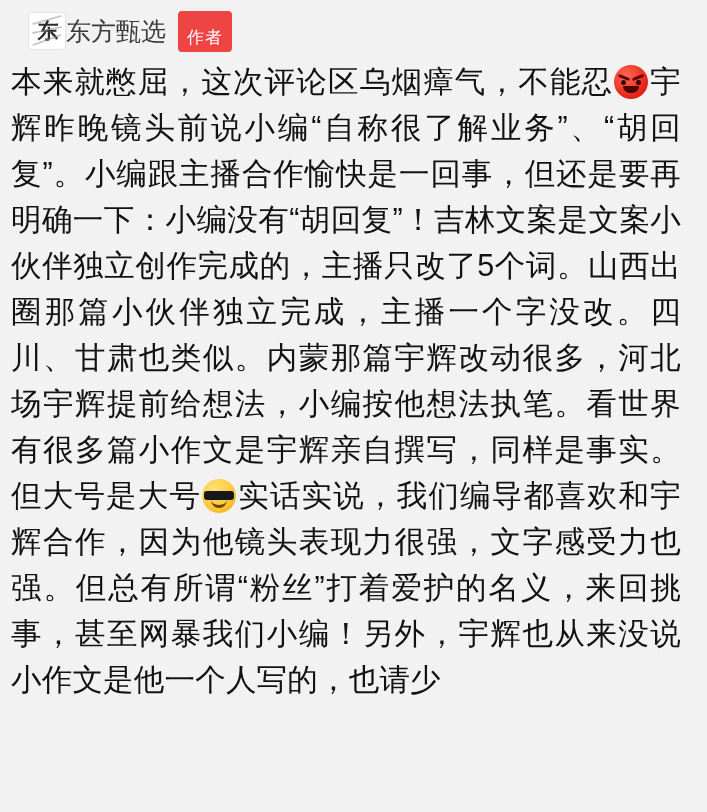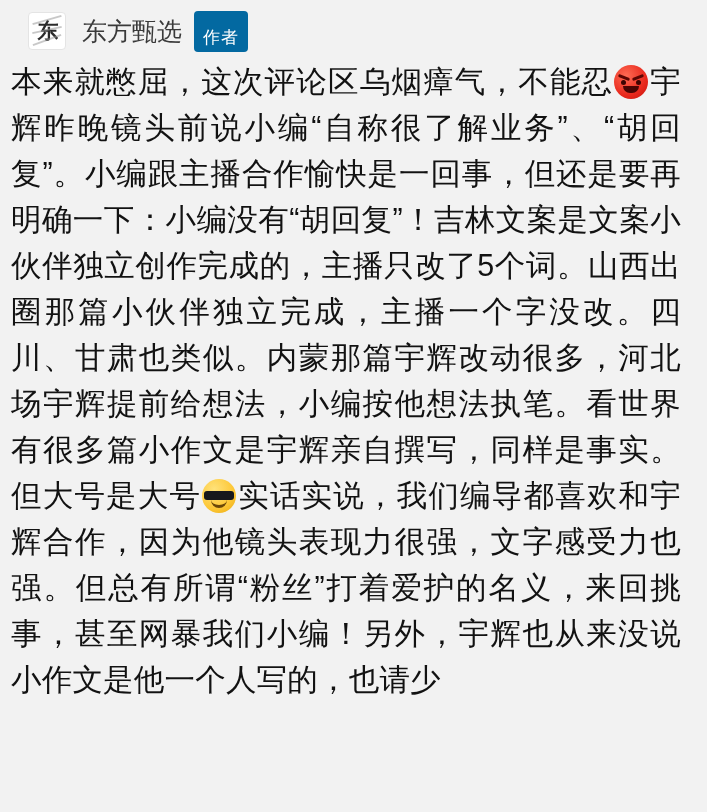--- a/index.html
+++ b/index.html
@@ -65,27 +65,26 @@
     top: 16px;
     transform: rotate(-12deg);
   }
   .avatar .scratch.s3 {
     top: 26px;
     transform: rotate(-20deg);
   }
   .author-name {
     font-size: 25px;
     color: #3a3a3a;
-    margin-left: 16px;
     font-family: "Liberation Sans", sans-serif;
     white-space: nowrap;
   }
   .author-badge {
     margin-left: 12px;
-    background: #0369a1;
+    background: #ef4444;
     color: #ffffff;
     font-size: 17px;
     line-height: 1;
     padding: 18px 9px 6px 9px;
     border-radius: 4px;
     letter-spacing: 1px;
     white-space: nowrap;
   }
   .post-body {
     padding: 10px 26px 0 11px;

